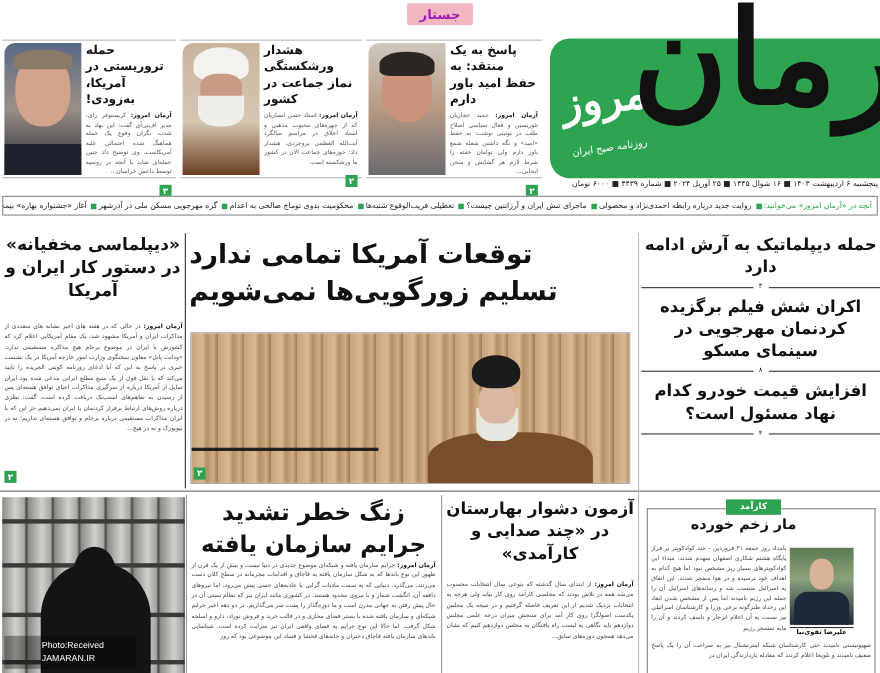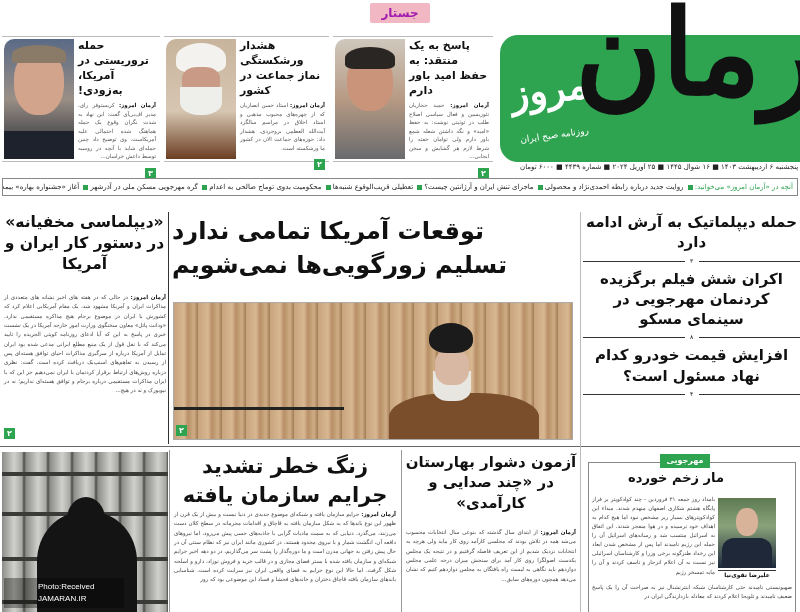--- a/index.html
+++ b/index.html
@@ -146,21 +146,21 @@
   <div class="sep">
       <span>۸</span>
     </div>
   <div class="hl">افزایش قیمت خودرو کدام نهاد مسئول است؟</div>
   <div class="sep">
       <span>۴</span>
     </div>
 </div>
 
 <div class="editorial"></div>
-<div class="ed-badge">مهرجویی</div>
+<div class="ed-badge">کارآمد</div>
 <div class="ed-title">مار زخم خورده</div>
 <div class="ed-photo">
     <div class="suit"></div>
     <div class="face"></div>
   </div>
 <div class="ed-caption">علیرضا تقوی‌نیا</div>
 <div class="ed-text">بامداد روز جمعه ۳۱ فروردین - چند کوادکوپتر بر فراز پایگاه هشتم شکاری اصفهان منهدم شدند. مبداء این کوادکوپترهای بسیار ریز مشخص نبود اما هیچ کدام به اهداف خود نرسیده و در هوا منفجر شدند. این اتفاق به اسرائیل منتسب شد و رسانه‌های اسرائیل آن را حمله این رژیم نامیدند اما پس از مشخص شدن ابعاد این رخداد طنزگونه برخی وزرا و کارشناسان اسرائیلی نیز نسبت به آن اعلام انزجار و تاسف کردند و آن را مایه تمسخر رژیم</div>
 <div class="ed-text2">صهیونیستی نامیدند حتی کارشناسان شبکه اینترنشنال نیز به صراحت آن را یک پاسخ ضعیف نامیدند و تلویحا اعلام کردند که معادله بازدارندگی ایران در</div>
 
 <div class="main-hl">

